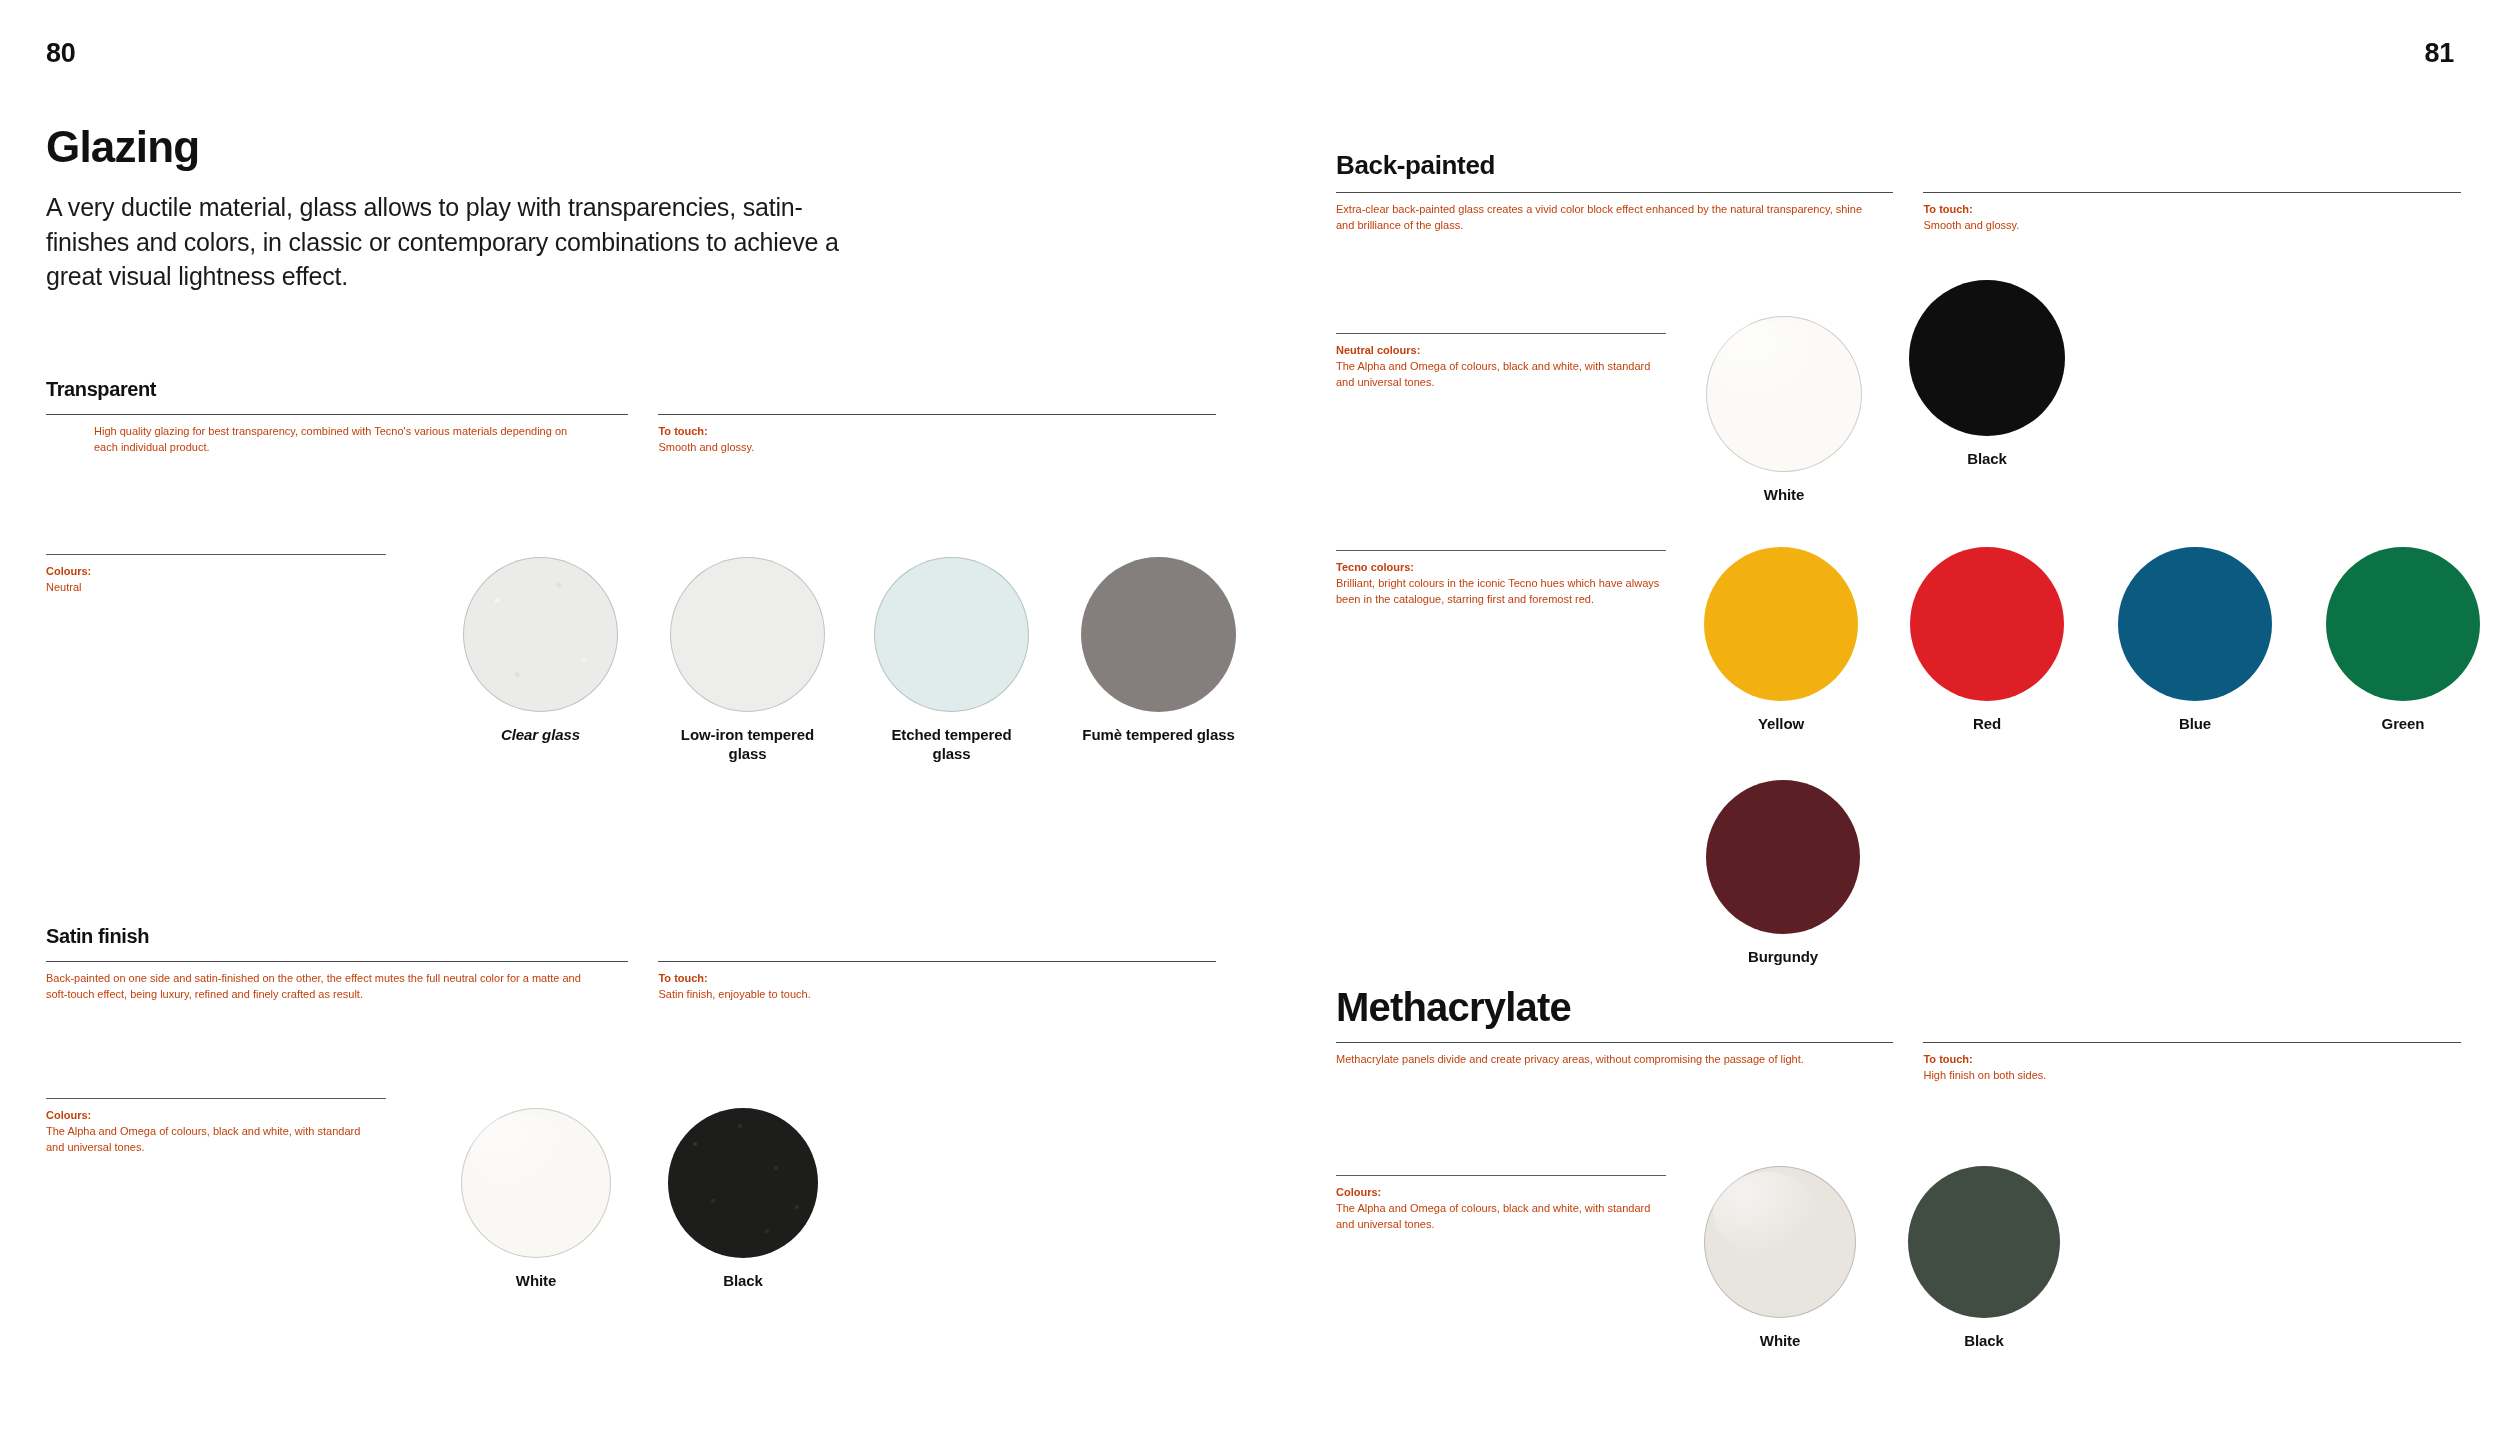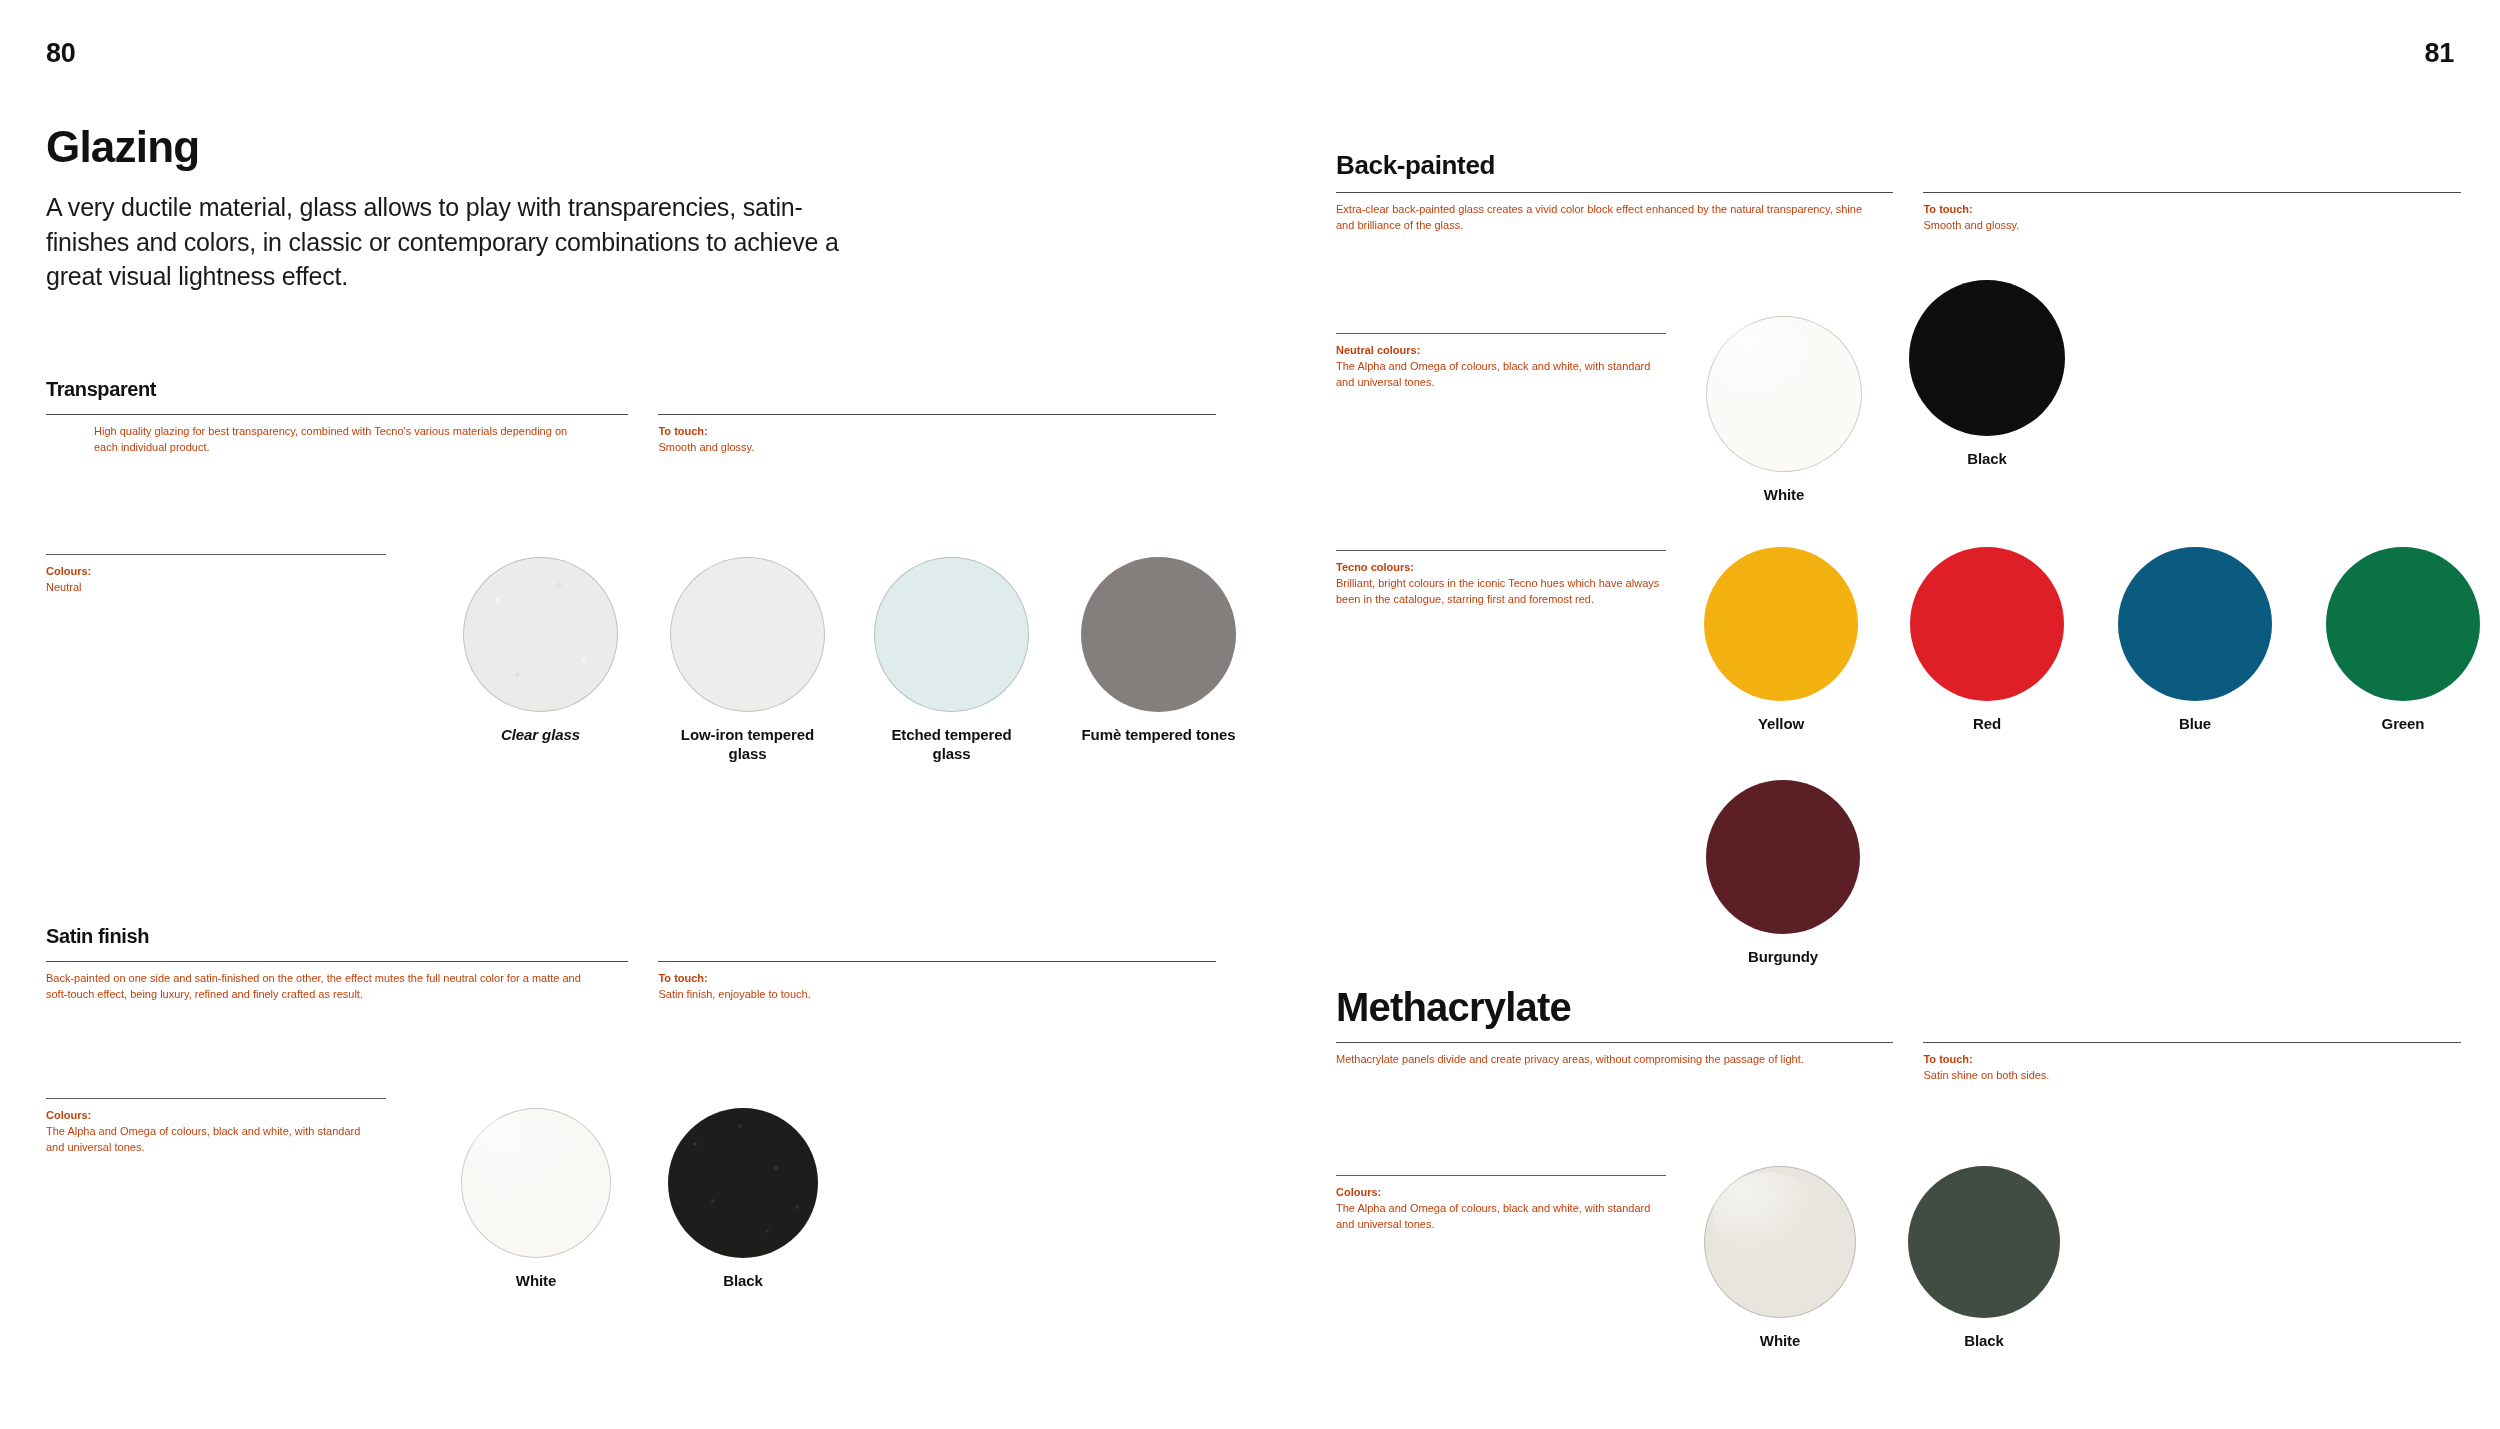--- a/index.html
+++ b/index.html
@@ -190,21 +190,21 @@
     <div class="swatch-wrap" style="left:624px; top:557px; width:155px;">
       <div class="swatch outlined" style="width:155px;height:155px;background:#edeeec;"></div>
       <div class="swatch-label" style="width:155px;">Low-iron tempered glass</div>
     </div>
     <div class="swatch-wrap" style="left:828px; top:557px; width:155px;">
       <div class="swatch outlined" style="width:155px;height:155px;background:#dfeceb;"></div>
       <div class="swatch-label" style="width:155px;">Etched tempered glass</div>
     </div>
     <div class="swatch-wrap" style="left:1035px; top:557px; width:155px;">
       <div class="swatch" style="width:155px;height:155px;background:#847f7d;"></div>
-      <div class="swatch-label" style="width:155px;">Fumè tempered tones</div>
+      <div class="swatch-label" style="width:155px;">Fumè tempered glass</div>
     </div>
 
     <div style="position:absolute; left:0; top:925px; width:1170px;">
       <div class="title-lg">Satin finish</div>
       <div class="desc-row" style="margin-top:13px;">
         <div class="desc-col-main">
           <div class="rule"></div>
           <div class="desc-block body-sm" style="width:555px;">Back-painted on one side and satin-finished on the other, the effect mutes the full neutral color for a matte and soft-touch effect, being luxury, refined and finely crafted as result.</div>
         </div>
         <div class="desc-col-touch">
@@ -305,21 +305,21 @@
       <div class="title-xxl">Methacrylate</div>
       <div class="desc-row" style="margin-top:12px;">
         <div class="desc-col-main-r">
           <div class="rule"></div>
           <div class="desc-block body-sm" style="width:545px;">Methacrylate panels divide and create privacy areas, without compromising the passage of light.</div>
         </div>
         <div class="desc-col-touch-r">
           <div class="rule"></div>
           <div class="desc-block">
             <div class="body-sm lbl">To touch:</div>
-            <div class="body-sm">Satin shine on both sides.</div>
+            <div class="body-sm">High finish on both sides.</div>
           </div>
         </div>
       </div>
     </div>
 
     <div style="position:absolute; left:0; top:1175px; width:330px;">
       <div class="rule-thin"></div>
       <div class="desc-block">
         <div class="body-sm lbl">Colours:</div>
         <div class="body-sm" style="width:330px;">The Alpha and Omega of colours, black and white, with standard and universal tones.</div>

